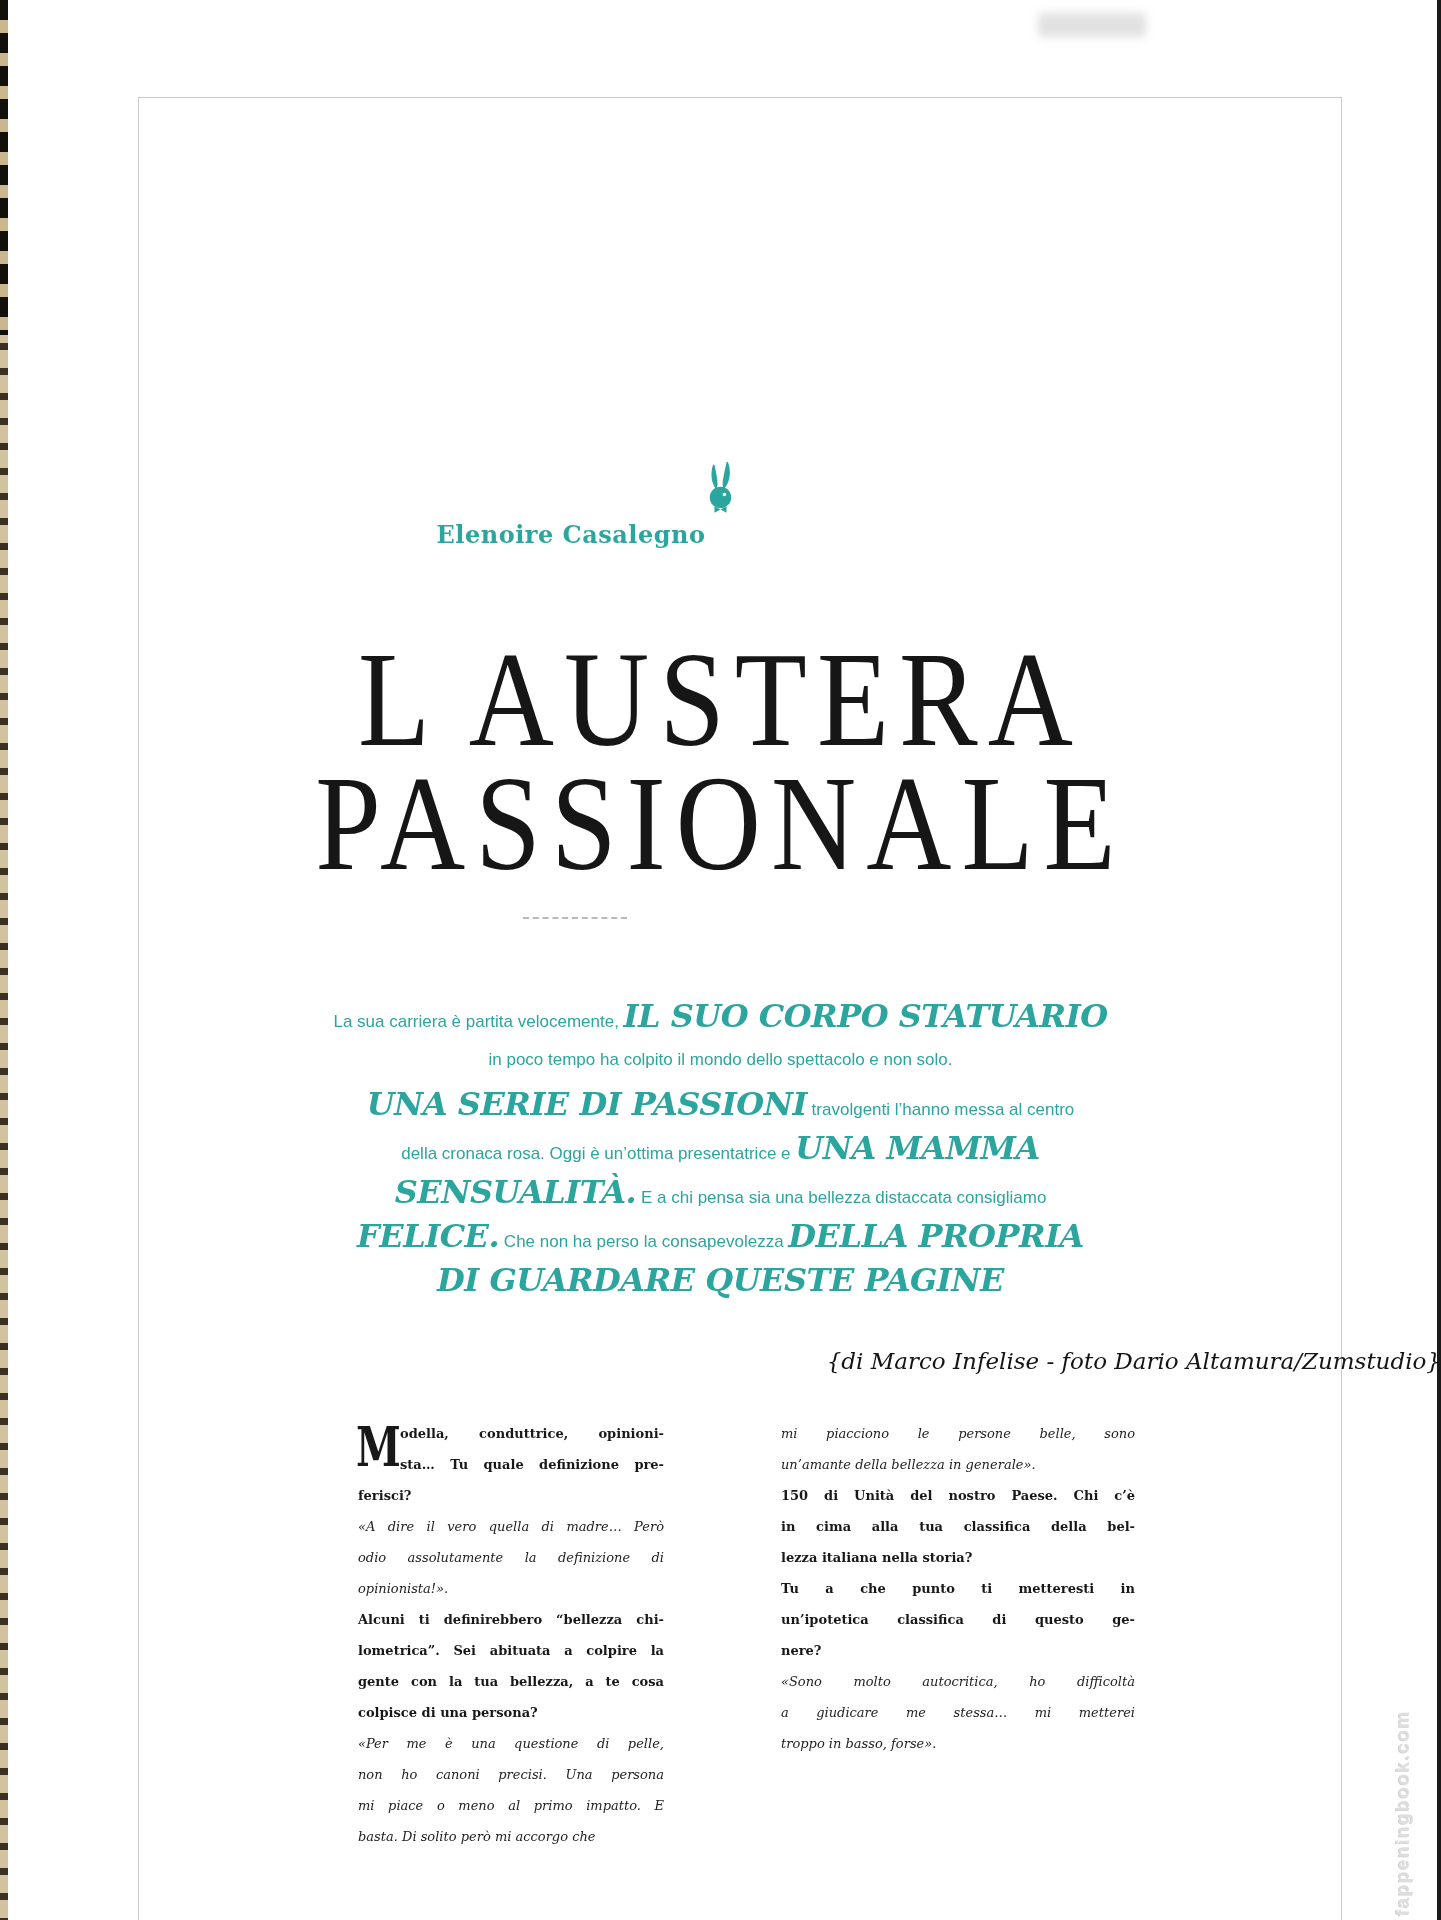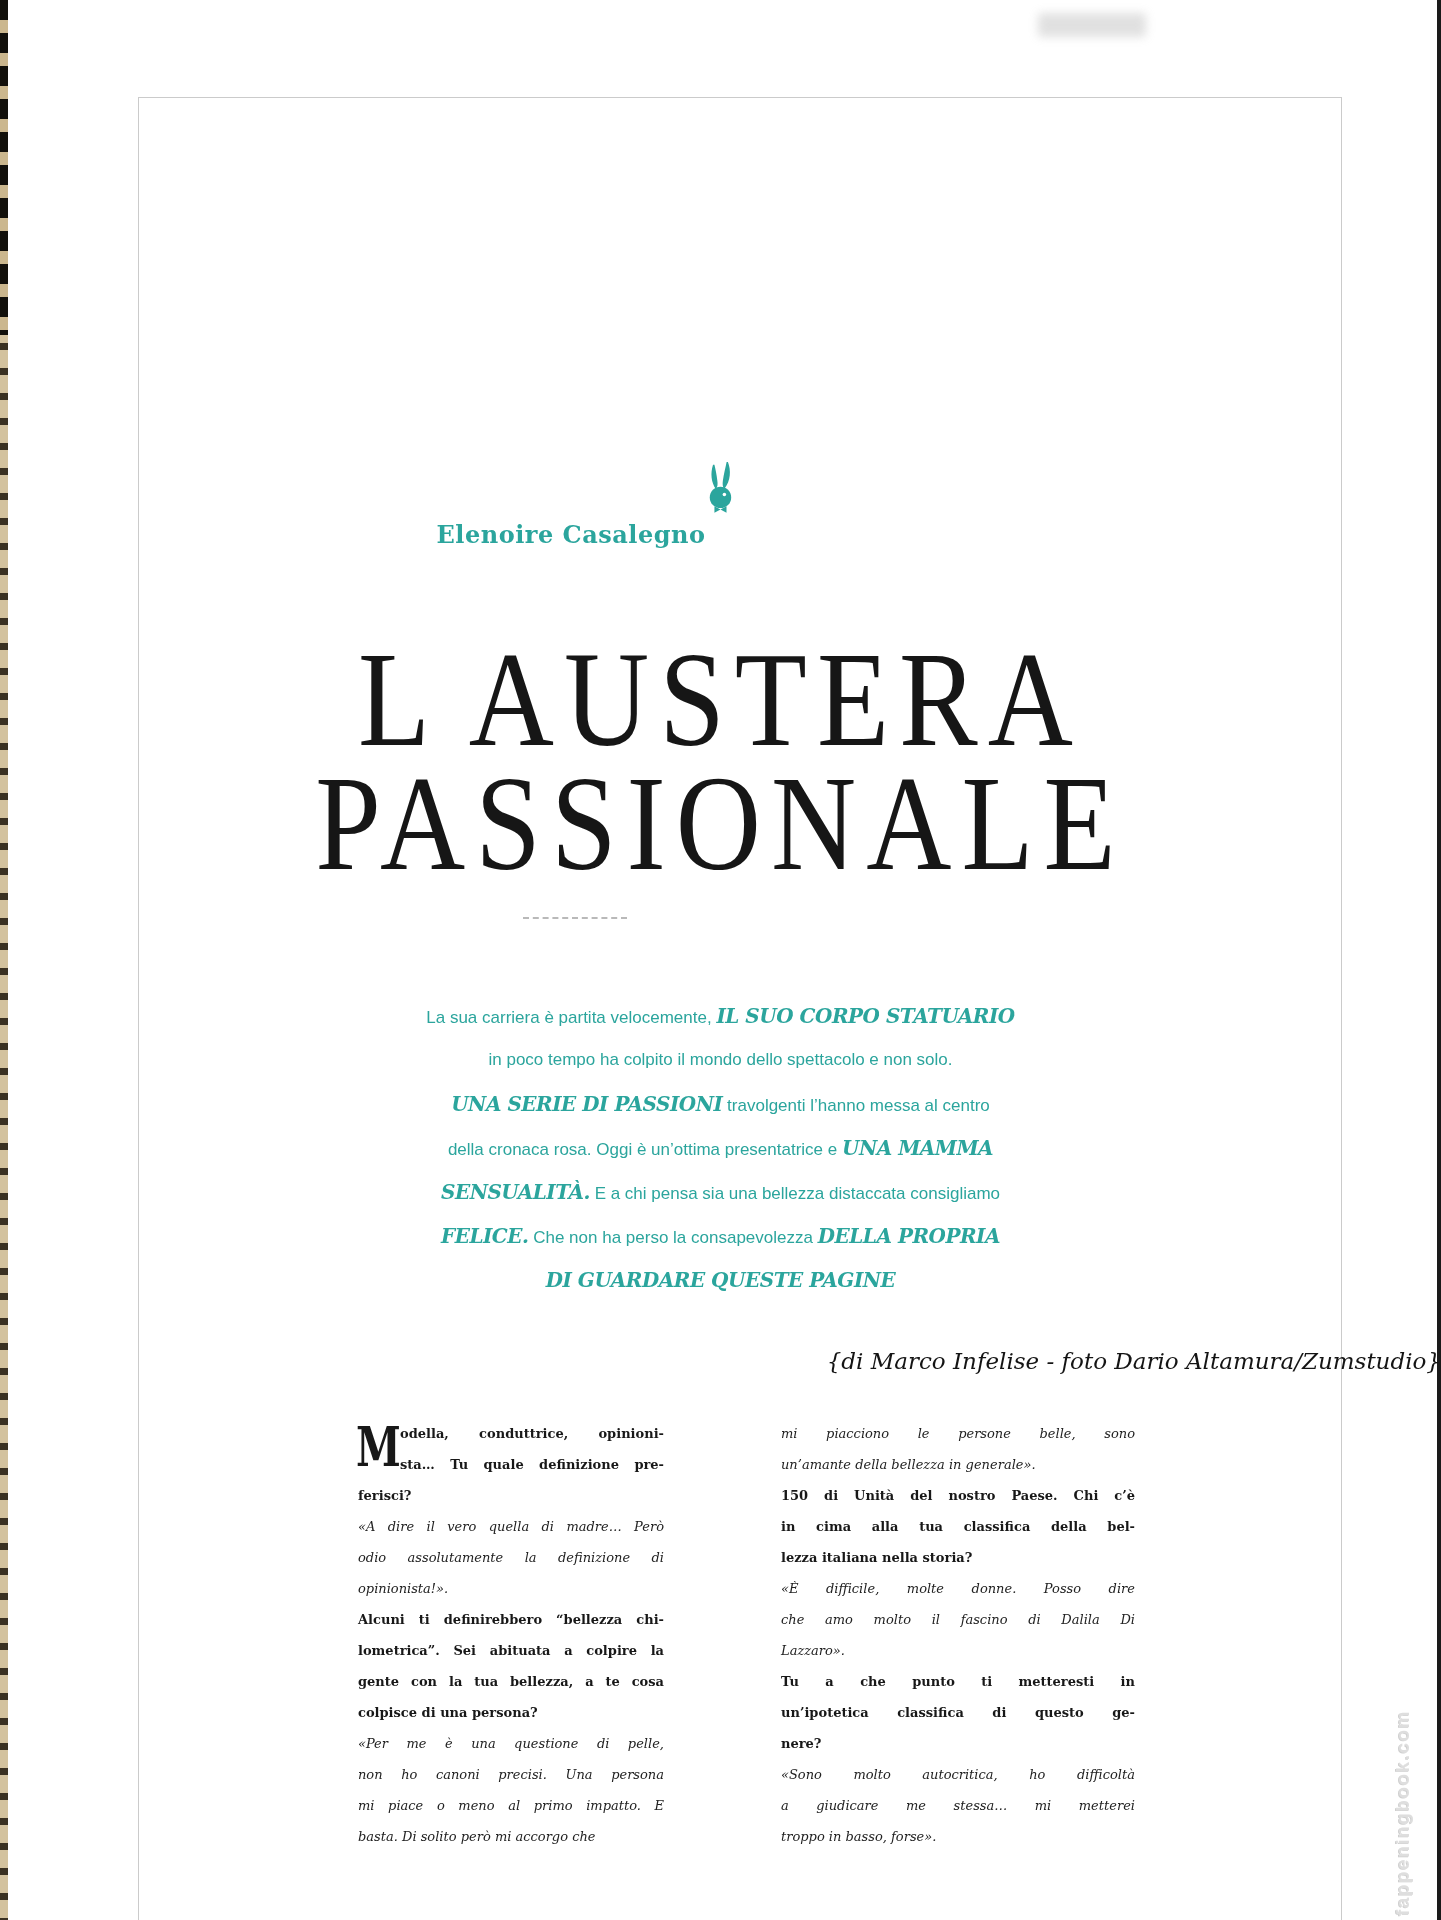--- a/index.html
+++ b/index.html
@@ -57,21 +57,21 @@
     position:absolute; top:917px; left:523px; width:104px; height:0;
     border-top:2px dashed #b9b9b9;
   }
 
   .intro {
     position:absolute; top:994px; left:0; width:1441px; text-align:center;
   }
   .intro-line { height:44px; line-height:44px; white-space:nowrap; }
   .ireg { font-family:"Liberation Sans", sans-serif; font-size:17px; }
   .iem  { font-family:"DejaVu Serif", serif; font-style:italic; font-weight:bold;
-          font-size:20px; letter-spacing:-0.5px; }
+          font-size:32px; letter-spacing:-0.5px; }
 
   .byline {
     position:absolute; top:1348px; left:0; width:1441px; text-align:right;
     font-family:"DejaVu Serif", serif; font-style:italic; font-size:23px; color:#141414;
   }
 
   
   .col { position:absolute; top:1418px; }
   .col-left  { left:358px; width:306px; }
   .col-right { left:781px; width:354px; }
@@ -171,25 +171,20 @@
 <div class="col col-right">
     <div class="para a">
       <div class="line">mi piacciono le persone belle, sono</div>
       <div class="line last">un’amante della bellezza in generale».</div>
     </div>
     <div class="para q">
       <div class="line">150 di Unità del nostro Paese. Chi c’è</div>
       <div class="line">in cima alla tua classifica della bel-</div>
       <div class="line last">lezza italiana nella storia?</div>
     </div>
-    <div class="para a">
-      <div class="line">«È difficile, molte donne. Posso dire</div>
-      <div class="line">che amo molto il fascino di Dalila Di</div>
-      <div class="line last">Lazzaro».</div>
-    </div>
     <div class="para q">
       <div class="line">Tu a che punto ti metteresti in</div>
       <div class="line">un’ipotetica classifica di questo ge-</div>
       <div class="line last">nere?</div>
     </div>
     <div class="para a">
       <div class="line">«Sono molto autocritica, ho difficoltà</div>
       <div class="line">a giudicare me stessa… mi metterei</div>
       <div class="line last">troppo in basso, forse».</div>
     </div>

